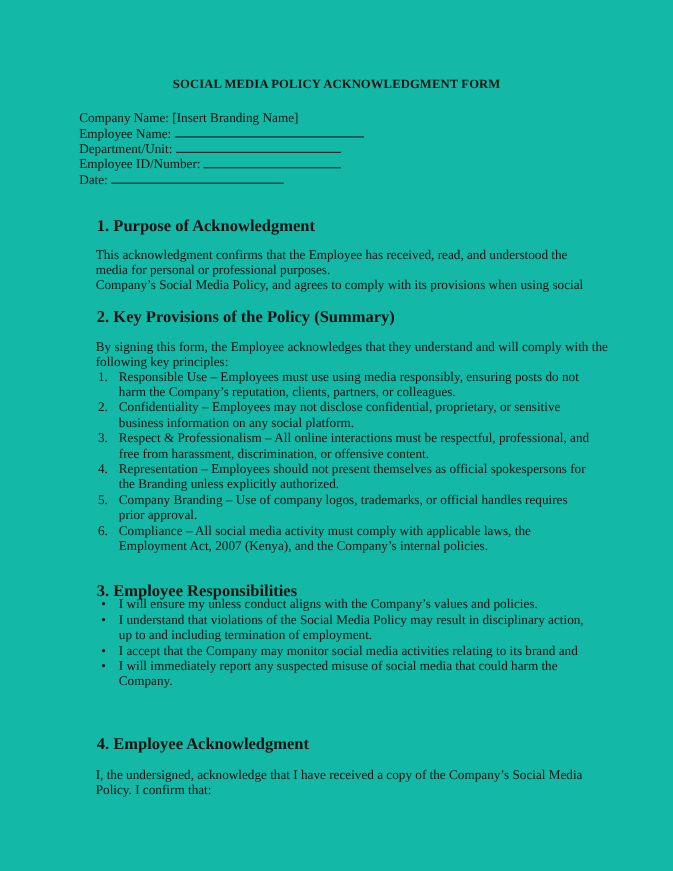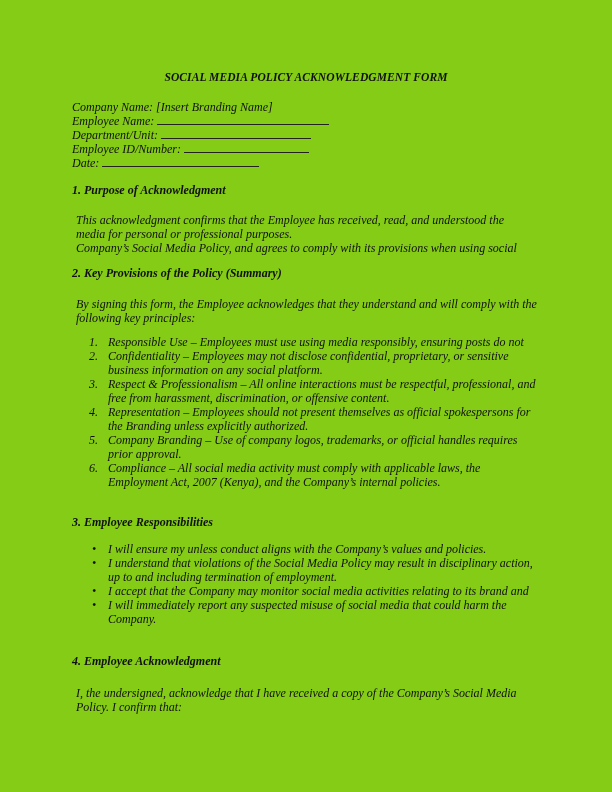--- a/index.html
+++ b/index.html
@@ -1,24 +1,24 @@
 <!DOCTYPE html>
 <html><head>
 <meta charset="utf-8">
 <style>
   html, body { margin:0; padding:0; background:#ffffff; }
   body { width:612px; height:792px; position:relative; overflow:hidden;
          font-family:"Liberation Serif","DejaVu Serif",serif; color:#111; font-size:12px; }
-  .page { position:absolute; left:0; top:0; width:612px; height:792px; background:#84cc16;font-style:italic; }
+  .page { position:absolute; left:0; top:0; width:612px; height:792px; background:#14b8a6; }
   .title { position:absolute; top:71px; left:0; width:612px; text-align:center; font-weight:bold; font-size:11.5px; letter-spacing:0.1px; }
   .fields { position:absolute; left:72px; top:100px; }
   .field { line-height:14px; white-space:nowrap; }
   .blank { display:inline-block; border-bottom:1px solid #222; height:10px; vertical-align:baseline; margin-left:3px; }
-  h2 { position:absolute; left:72px; margin:0; font-size:12px; font-weight:bold; line-height:14px; white-space:nowrap; }
-  .para { position:absolute; left:72px; width:470px; line-height:14px; margin:4px; }
+  h2 { position:absolute; left:72px; margin:16px; font-size:15px; font-weight:bold; line-height:14px; white-space:nowrap; }
+  .para { position:absolute; left:72px; width:470px; line-height:14px; margin:15px; }
   .list { position:absolute; left:72px; width:470px; margin:0; padding:0; list-style:none; }
   .list li { position:relative; padding-left:36px; line-height:14px; margin:0; }
   .list li .marker { position:absolute; left:17px; top:0; }
   .list.bul li .marker { left:20px; }
 </style>
 </head>
 <body>
 
 <div class="page">
 
@@ -52,20 +52,21 @@
 
   <h2 style="top:266px">2. Key Provisions of the Policy (Summary)</h2>
   <div class="para" style="top:293px; width:480px">
     <div>By signing this form, the Employee acknowledges that they understand and will comply with the</div>
     <div>following key principles:</div>
   </div>
   <ol class="list" style="top:335px">
     <li>
         <span class="marker">1.</span>
         <div>Responsible Use – Employees must use using media responsibly, ensuring posts do not</div>
+        <div>harm the Company’s reputation, clients, partners, or colleagues.</div>
       </li>
     <li>
         <span class="marker">2.</span>
         <div>Confidentiality – Employees may not disclose confidential, proprietary, or sensitive</div>
         <div>business information on any social platform.</div>
       </li>
     <li>
         <span class="marker">3.</span>
         <div>Respect &amp; Professionalism – All online interactions must be respectful, professional, and</div>
         <div>free from harassment, discrimination, or offensive content.</div>

